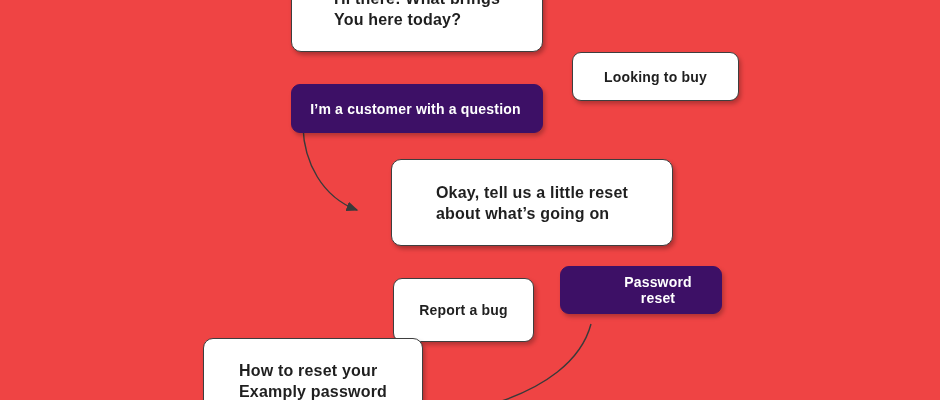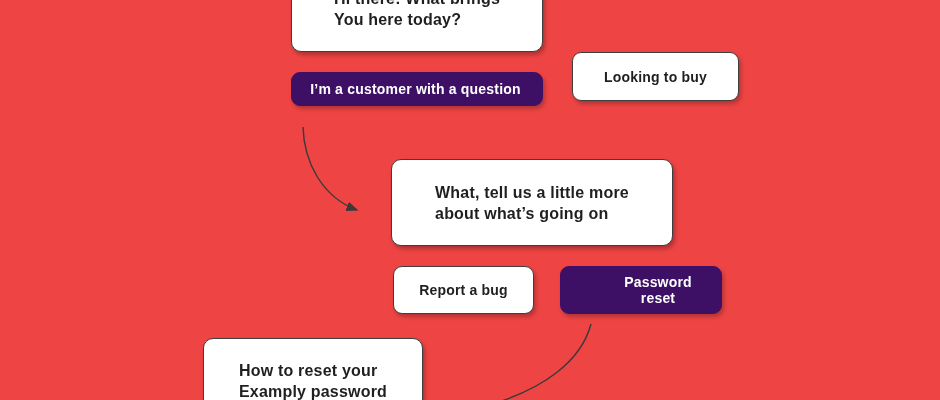--- a/index.html
+++ b/index.html
@@ -70,24 +70,24 @@
     border: 1.3px solid var(--border-color, #3e3e3e);
     color: var(--text-color, #1f1f1f);
   }
   .btn.filled {
     background: var(--accent-purple, #3d1066);
     border: 1px solid var(--accent-purple, #3d1066);
     color: var(--light-text, #ffffff);
   }
   
   #node-greeting       { left: 291px; top: -34px; width: 252px; height: 86px; }
-  #btn-customer        { left: 291px; top: 72px;  width: 252px; height: 34px; padding-left: 7px; }
+  #btn-customer        { left: 291px; top: 84px;  width: 252px; height: 49px; padding-left: 7px; }
   #btn-buy             { left: 572px; top: 52px;  width: 167px; height: 49px; }
   #node-more-info      { left: 391px; top: 159px; width: 282px; height: 87px; }
-  #btn-bug             { left: 393px; top: 266px; width: 141px; height: 48px; }
+  #btn-bug             { left: 393px; top: 278px; width: 141px; height: 64px; }
   #btn-reset           { left: 560px; top: 266px; width: 162px; height: 48px; padding-left: 44px; }
   #node-reset-article  { left: 203px; top: 338px; width: 220px; height: 86px; }
 </style>
 </head>
 <body style="background: rgb(255, 255, 255);">
 
 <div class="canvas">
 
   <svg class="connectors" width="940" height="400" viewBox="0 0 940 400" xmlns="http://www.w3.org/2000/svg">
     <defs>
@@ -102,21 +102,21 @@
   <div class="msg-box" id="node-greeting">
     <span class="txt">Hi there! What brings
 You here today?</span>
   </div>
 
   <button type="button" class="btn filled" id="btn-customer">I’m a customer with a question</button>
 
   <button type="button" class="btn outline" id="btn-buy">Looking to buy</button>
 
   <div class="msg-box" id="node-more-info">
-    <span class="txt">What, tell us a little more
+    <span class="txt">Okay, tell us a little reset
 about what’s going on</span>
   </div>
 
   <button type="button" class="btn outline" id="btn-bug">Report a bug</button>
 
   <button type="button" class="btn filled" id="btn-reset">Password reset</button>
 
   <div class="msg-box" id="node-reset-article">
     <span class="txt">How to reset your
 Examply password</span>

